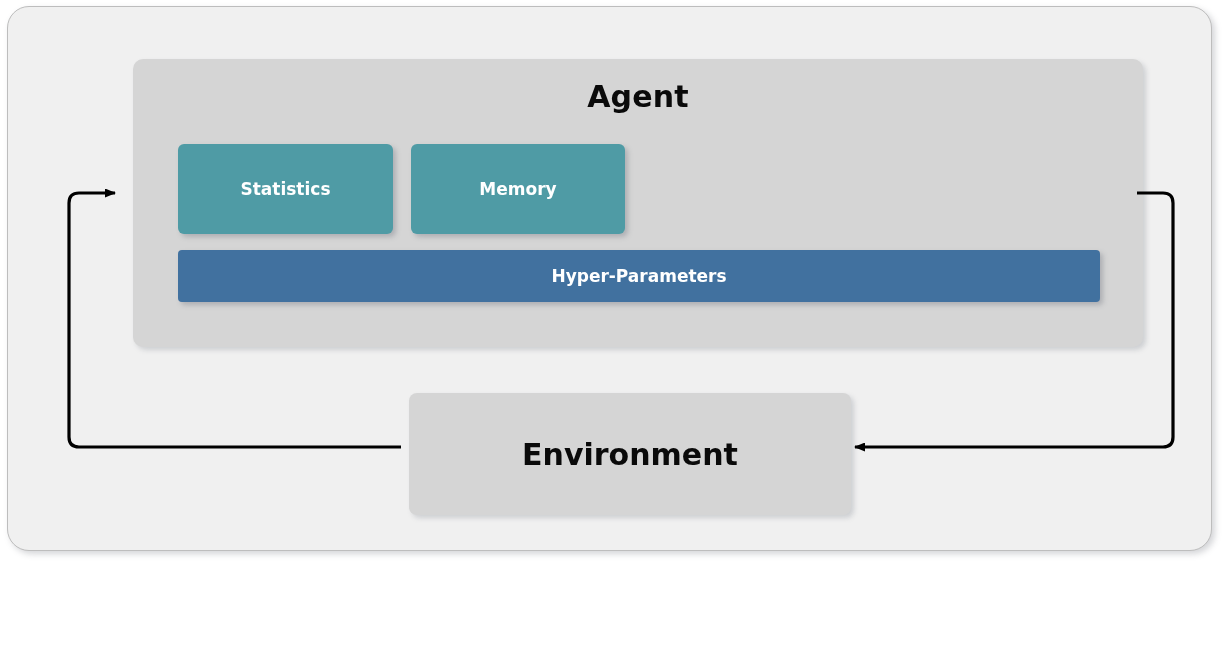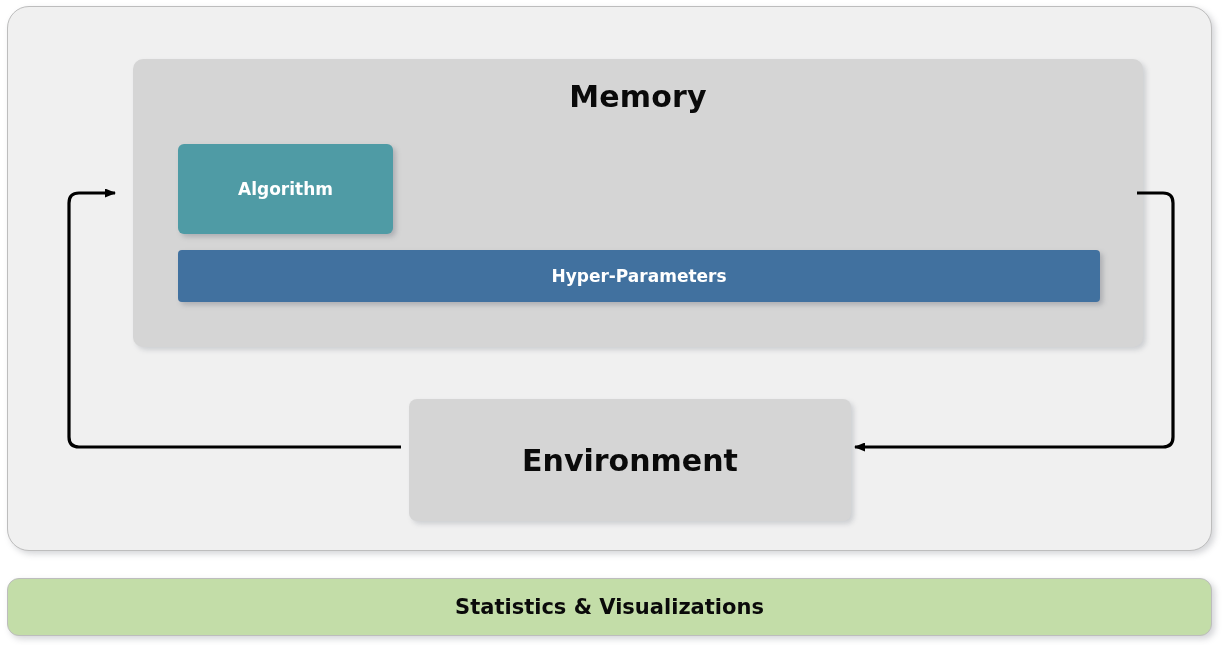--- a/index.html
+++ b/index.html
@@ -115,21 +115,20 @@
     top: 386px;
     width: 442px;
     height: 122px;
     background: #D5D5D5;
     border-radius: 8px;
     display: flex;
     align-items: center;
     justify-content: center;
     box-shadow: 3px 3px 5px rgba(120,125,135,0.28);
     box-sizing: border-box;
-    margin-top: 6px;
   }
   .environment-title {
     font-size: 30px;
     font-weight: bold;
     color: #0a0a0a;
   }
 
   
   .connectors {
     position: absolute;
@@ -162,24 +161,25 @@
   }
 </style>
 </head>
 <body>
 
 <div id="stage">
 
   <div class="outer-panel">
 
     <div class="agent-box">
-      <div class="agent-title">Memory</div>
+      <div class="agent-title">Agent</div>
 
       <div class="component-row">
-        <div class="component-card w-algorithm">Algorithm</div>
+        <div class="component-card w-algorithm">Statistics</div>
+        <div class="component-card w-memory">Memory</div>
       </div>
 
       <div class="hyper-bar">Hyper-Parameters</div>
     </div>
 
     <div class="environment-box">
       <span class="environment-title">Environment</span>
     </div>
   </div>
 
@@ -191,17 +191,14 @@
       <marker id="arrowhead-left" markerWidth="11" markerHeight="9" refX="10" refY="4.5" orient="auto" markerUnits="userSpaceOnUse">
         <path d="M0,0 L11,4.5 L0,9 Z" fill="#000000"></path>
       </marker>
     </defs>
 
     <path d="M 401,447 L 79,447 Q 69,447 69,437 L 69,203 Q 69,193 79,193 L 115,193" fill="none" stroke="#000000" stroke-width="3.2" stroke-linecap="butt" marker-end="url(#arrowhead-right)"></path>
 
     <path d="M 1137,193 L 1163,193 Q 1173,193 1173,203 L 1173,437 Q 1173,447 1163,447 L 855,447" fill="none" stroke="#000000" stroke-width="3.2" stroke-linecap="butt" marker-end="url(#arrowhead-left)"></path>
   </svg>
 
-  <div class="stats-bar">
-    <span class="stats-label">Statistics &amp; Visualizations</span>
-  </div>
 
 </div>
 
 </body></html>

